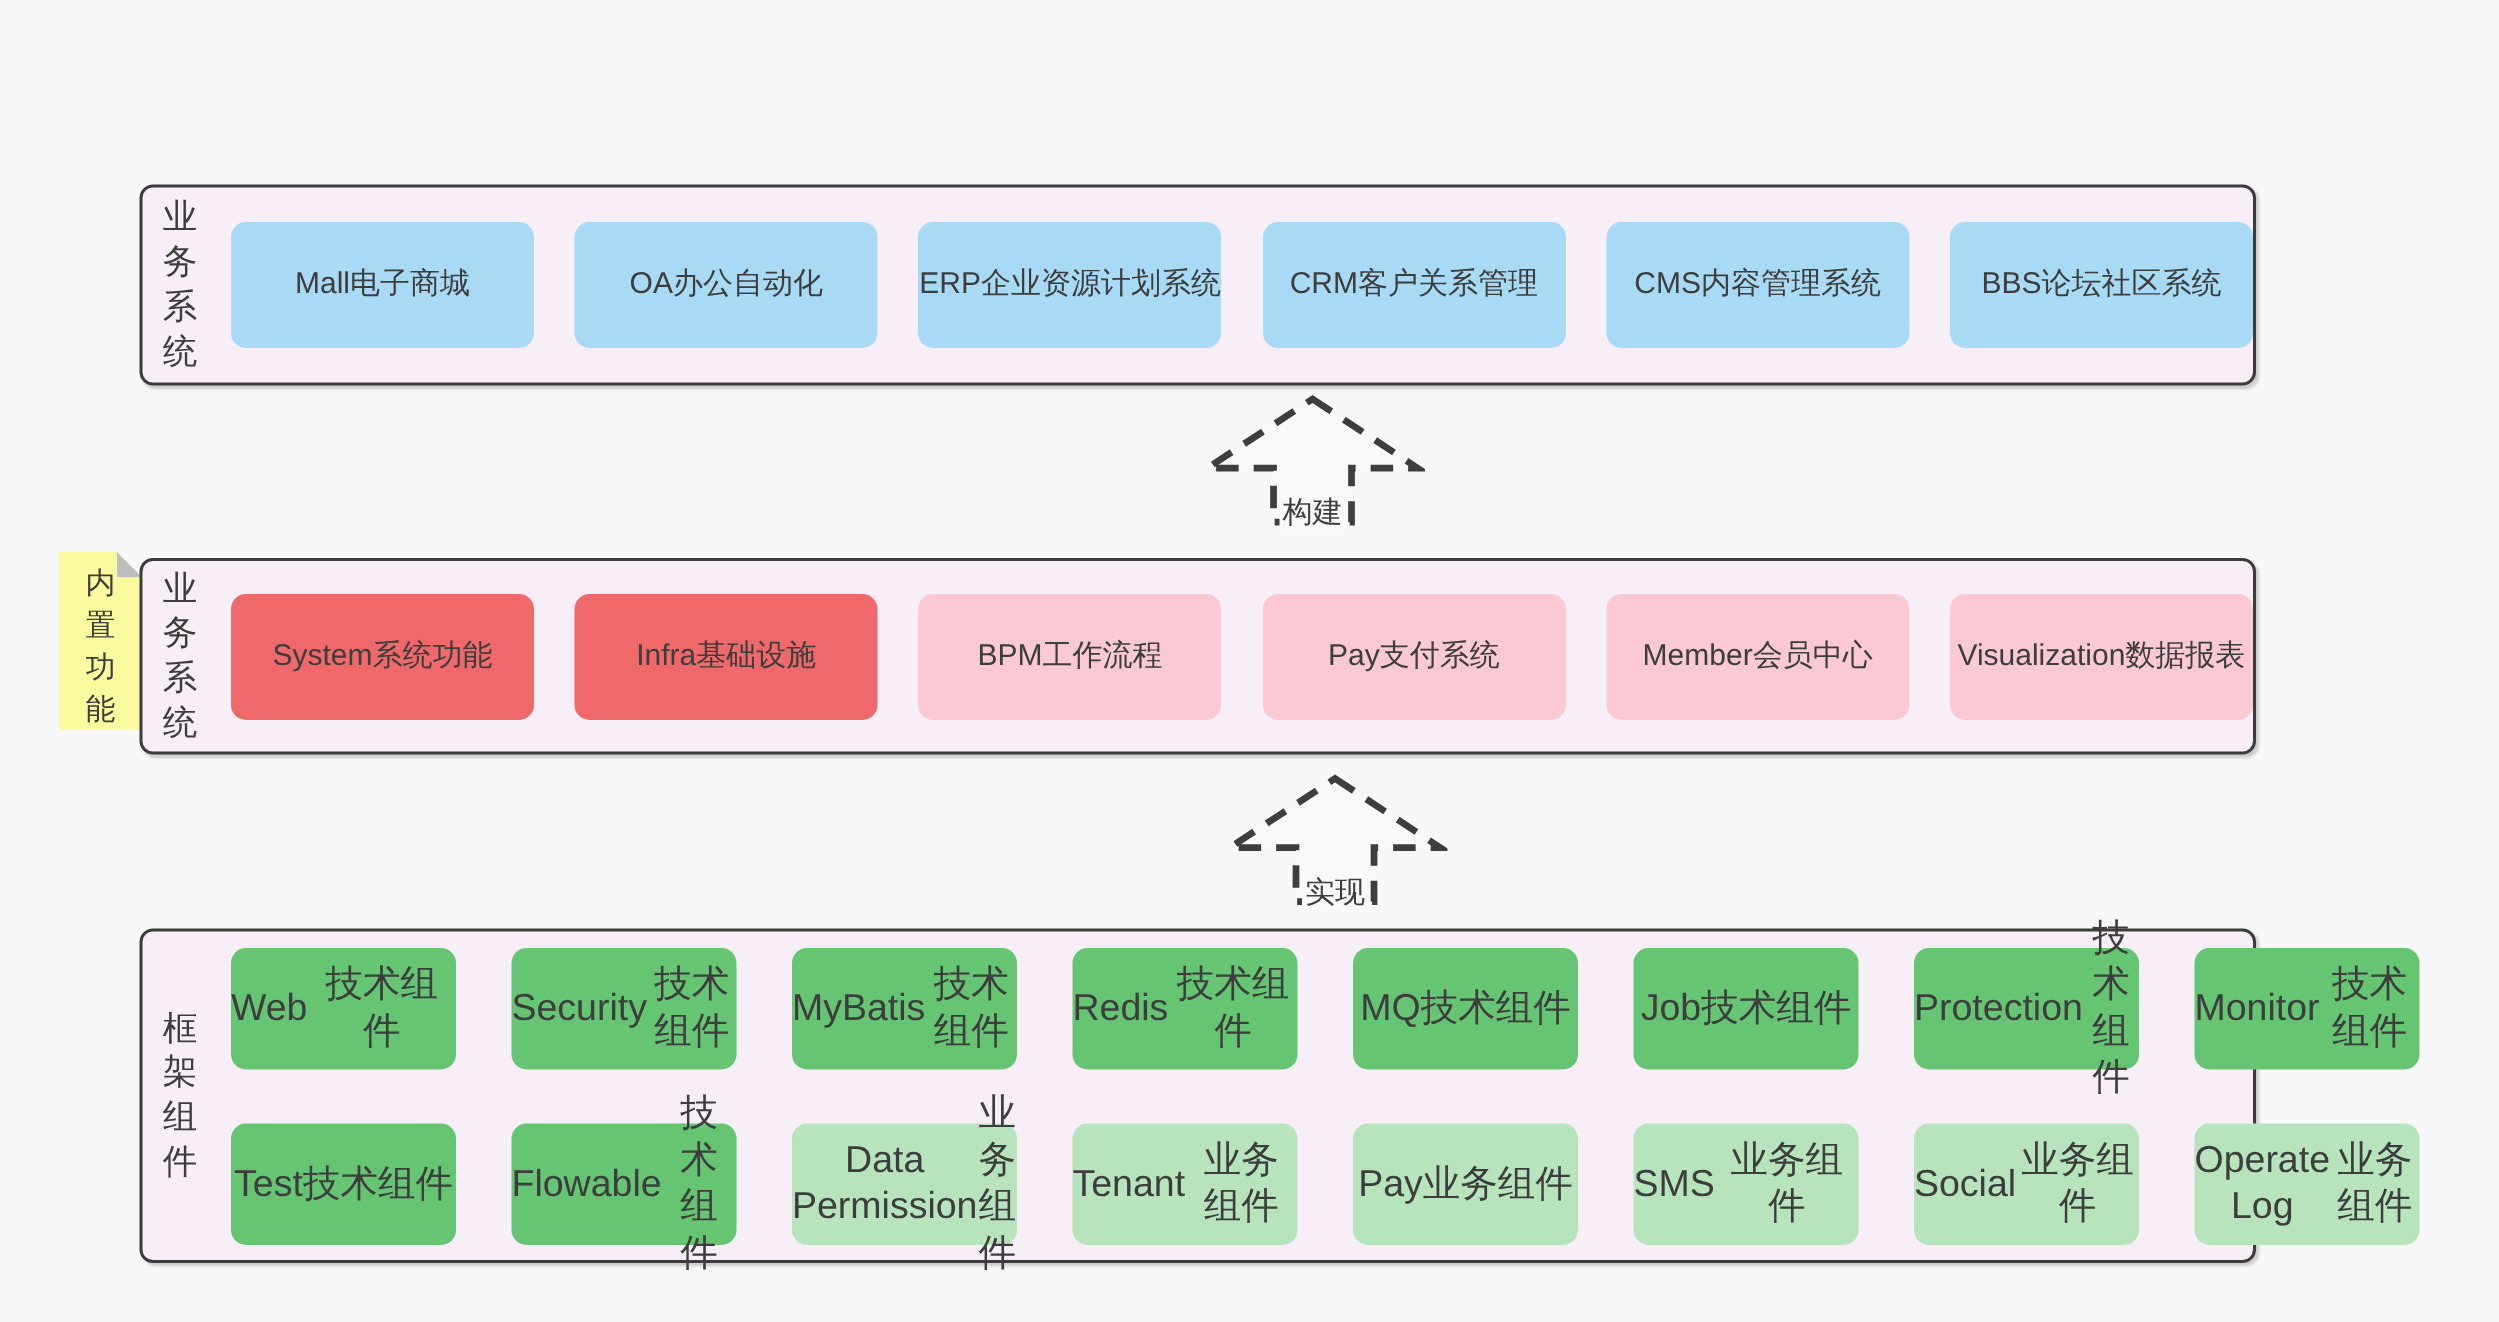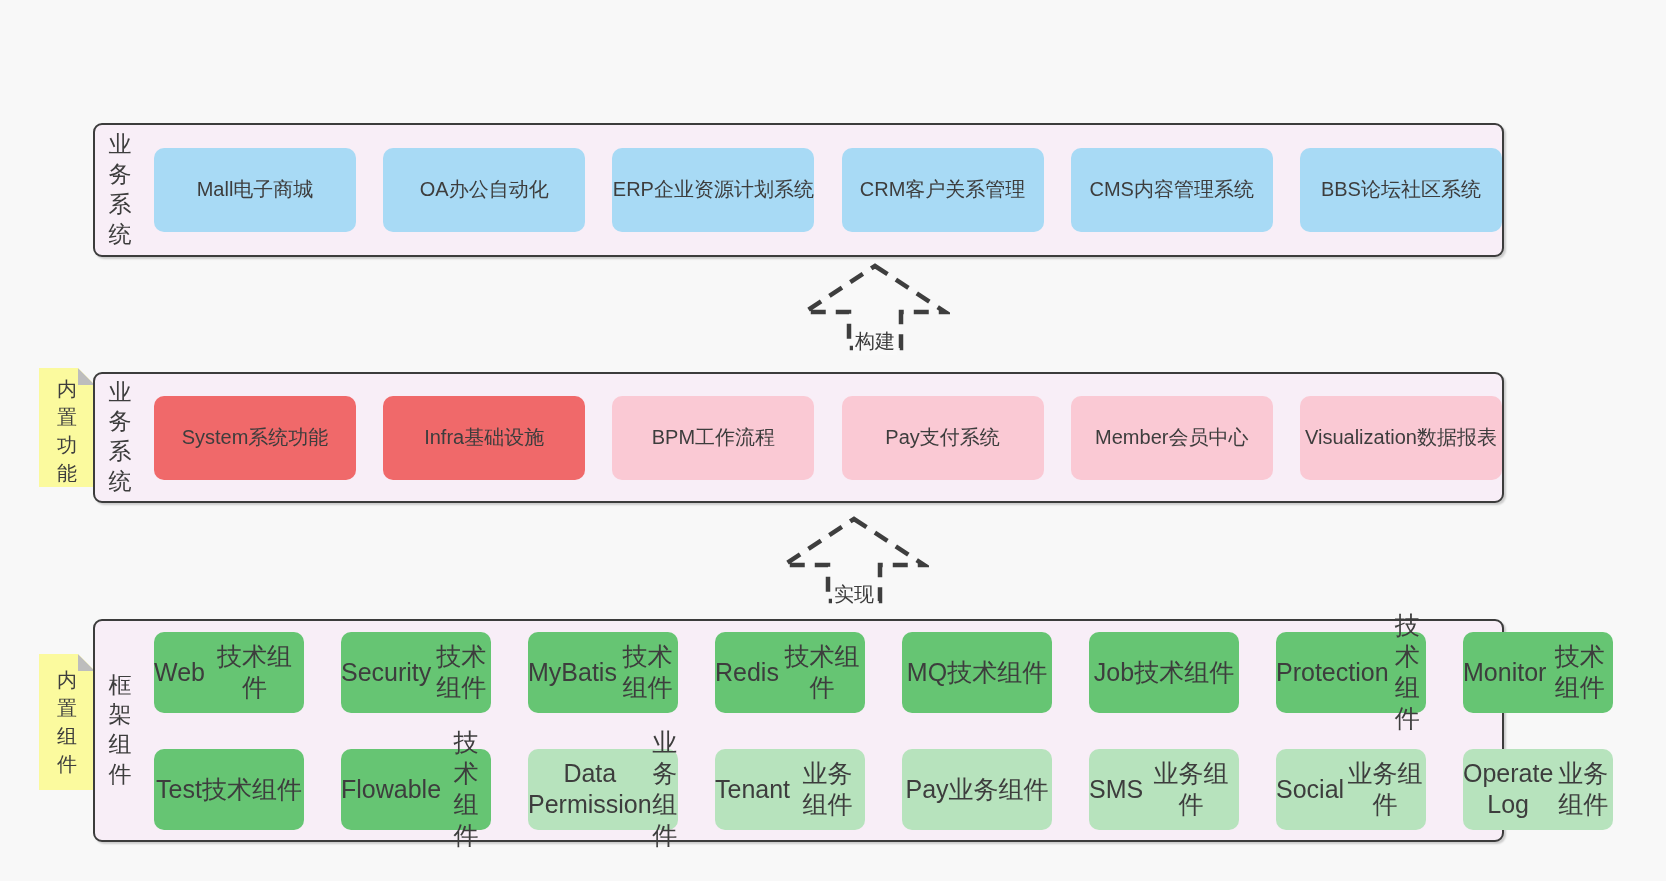--- a/index.html
+++ b/index.html
@@ -55,39 +55,35 @@
     position:absolute;top:0;right:0;width:17px;height:17px;
     background:var(--sticky-fold);
     clip-path:polygon(0 0,100% 100%,0 100%);
   }
   .sticky .stext{width:24px;font-size:20px;line-height:1.4;text-align:center;word-break:break-all;}
   .sticky.s-modules{left:39px;top:368px;height:119px;align-items:flex-end;}
   .sticky.s-components{left:39px;top:654px;height:136px;}
 
   .arrow{position:absolute;width:150px;height:90px;z-index:2;}
   .arrow.a-build{left:800px;top:262px;}
-  .arrow.a-implement{left:779px;top:515px;text-align:right;}
+  .arrow.a-implement{left:815px;top:515px;text-align:right;}
   .arrow svg{display:block;width:150px;height:90px;}
   .arrow .alabel{
     position:absolute;left:50%;top:38px;transform:translateX(-50%);
     background:#f9f9f9;padding:0 2px;font-size:20px;white-space:nowrap;margin-top:28px;
   }
 </style>
 </head>
 <body>
 
 <div class="canvas">
 
   <div class="sticky s-modules">
     <div class="fold"></div>
     <div class="stext">内置功能</div>
-  </div>
-  <div class="sticky s-components">
-    <div class="fold"></div>
-    <div class="stext">内置组件</div>
   </div>
 
   <section class="container top">
     <div class="vlabel">业务系统</div>
     <div class="row cols6">
       <div class="box blue">
         <div>Mall</div>
         <div>电子商城</div>
       </div>
       <div class="box blue">

